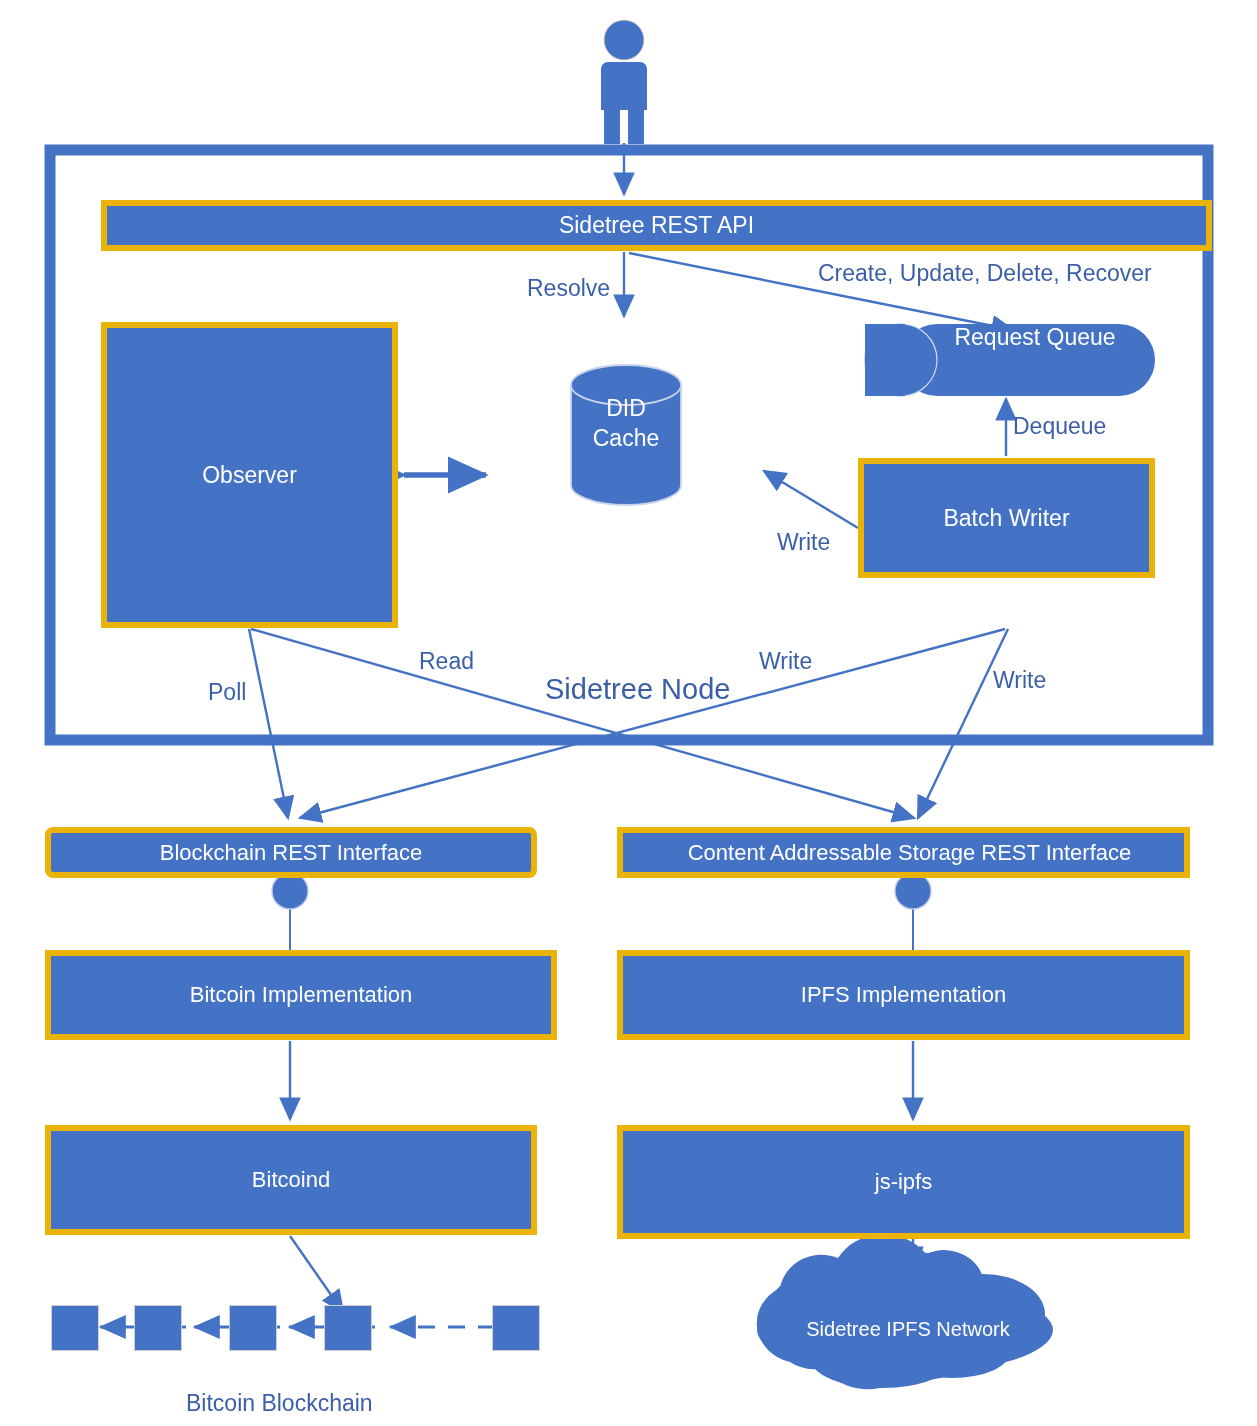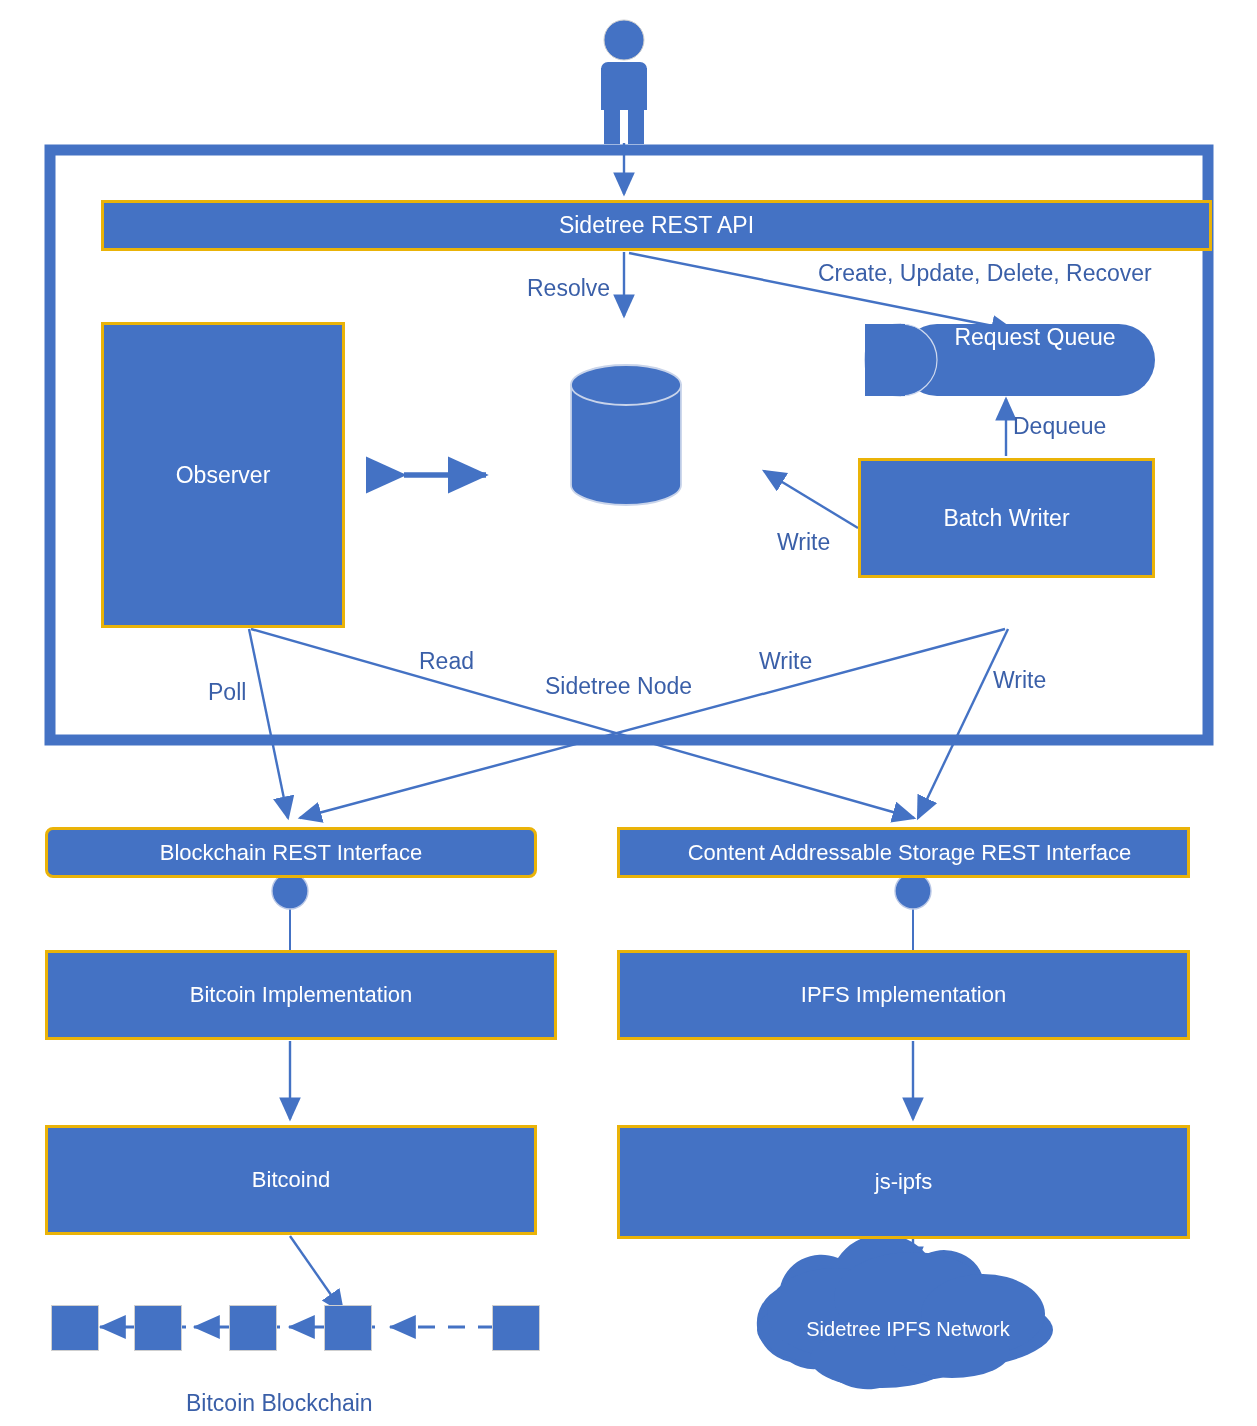--- a/index.html
+++ b/index.html
@@ -3,39 +3,39 @@
 <meta charset="utf-8">
 <style>
   html,body{margin:0;padding:0;background:#ffffff;}
   body{
     width:1257px;height:1426px;position:relative;overflow:hidden;
     font-family:"Liberation Sans","DejaVu Sans",sans-serif;
     color:#3a5fa8;
   }
   #stage{position:absolute;left:0;top:0;width:1257px;height:1426px;}
   svg.layer{position:absolute;left:0;top:0;width:1257px;height:1426px;overflow:visible;}
-  .node{position:absolute;box-sizing:border-box;background:#4472C4;border:3px solid #eab308;
+  .node{position:absolute;box-sizing:border-box;background:#4472C4;border:6px solid #eab308;
         display:flex;align-items:center;justify-content:center;color:#ffffff;}
   .lbl{position:absolute;color:#3a5fa8;white-space:nowrap;}
   .wlbl{color:#ffffff;white-space:nowrap;text-align:center;line-height:1.15;}
   #rest-api{left:101px;top:200px;width:1111px;height:51px;font-size:23px;}
-  #observer{left:101px;top:322px;width:244px;height:306px;font-size:23px;}
+  #observer{left:101px;top:322px;width:297px;height:306px;font-size:23px;}
   #op-proc{left:492px;top:322px;width:266px;height:306px;}
   #op-proc .wlbl{position:absolute;left:0;right:0;top:208px;font-size:23px;}
   #batch-writer{left:858px;top:458px;width:297px;height:120px;font-size:23px;}
   #bc-rest{left:45px;top:827px;width:492px;height:51px;font-size:22px;border-radius:8px;}
   #cas-rest{left:617px;top:827px;width:573px;height:51px;font-size:22px;padding-left:12px;}
   #btc-impl{left:45px;top:950px;width:512px;height:90px;font-size:22px;}
   #ipfs-impl{left:617px;top:950px;width:573px;height:90px;font-size:22px;}
   #bitcoind{left:45px;top:1125px;width:492px;height:110px;font-size:22px;}
   #jsipfs{left:617px;top:1125px;width:573px;height:114px;font-size:22px;}
   .blk{position:absolute;background:#4472C4;border:1px solid #cfcfcf;width:46px;height:44px;}
   #lbl-bitcoin-blockchain{left:186px;top:1390px;font-size:23px;}
   #lbl-ipfs-net{position:absolute;left:758px;top:1318px;width:300px;text-align:center;color:#fff;font-size:20px;}
-  #lbl-sidetree-node{left:545px;top:673px;font-size:23px;}
+  #lbl-sidetree-node{left:545px;top:673px;font-size:29px;}
   #lbl-resolve{left:527px;top:275px;font-size:23px;}
   #lbl-cudr{left:818px;top:260px;font-size:23px;}
   #lbl-dequeue{left:1013px;top:413px;font-size:23px;}
   #lbl-write-bw{left:777px;top:529px;font-size:23px;}
   #lbl-read{left:419px;top:648px;font-size:23px;}
   #lbl-poll{left:208px;top:679px;font-size:23px;}
   #lbl-write-mid{left:759px;top:648px;font-size:23px;}
   #lbl-write-right{left:993px;top:667px;font-size:23px;}
   #did-cache-text{position:absolute;left:560px;top:393px;width:132px;text-align:center;color:#fff;font-size:23px;line-height:1.32;}
 </style>
@@ -143,20 +143,24 @@
 
   <div class="node" id="rest-api">
     <span class="wlbl">Sidetree REST API</span>
   </div>
 
   <div class="node" id="observer">
     <span class="wlbl">Observer</span>
   </div>
 
 
+  <div id="did-cache-text">
+    <div>DID</div>
+    <div>Cache</div>
+  </div>
 
   <div style="position:absolute;left:865px;top:324px;width:290px;height:72px;display:flex;align-items:flex-start;justify-content:center;">
     <span class="wlbl" style="font-size:23px;padding-left:50px;">Request Queue</span>
   </div>
 
   <div class="node" id="batch-writer">
     <span class="wlbl">Batch Writer</span>
   </div>
 
   <div class="node" id="bc-rest">

